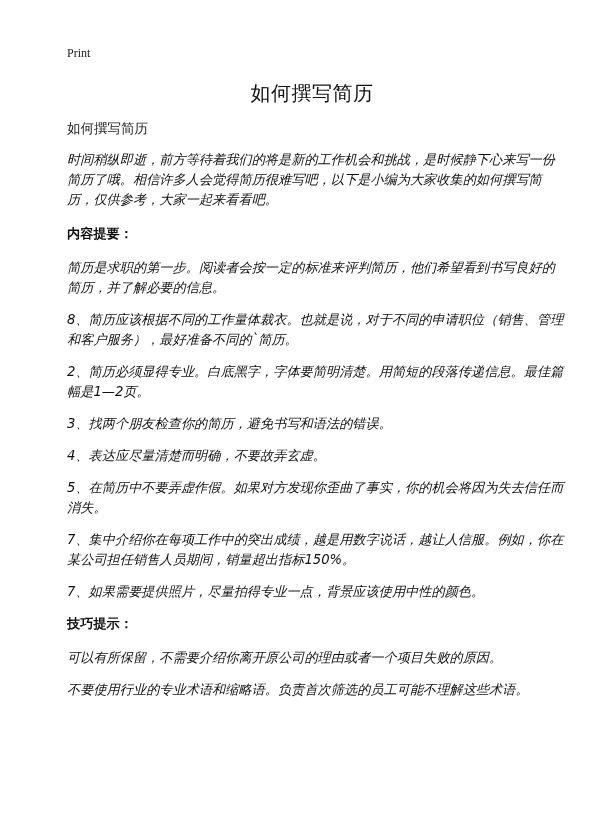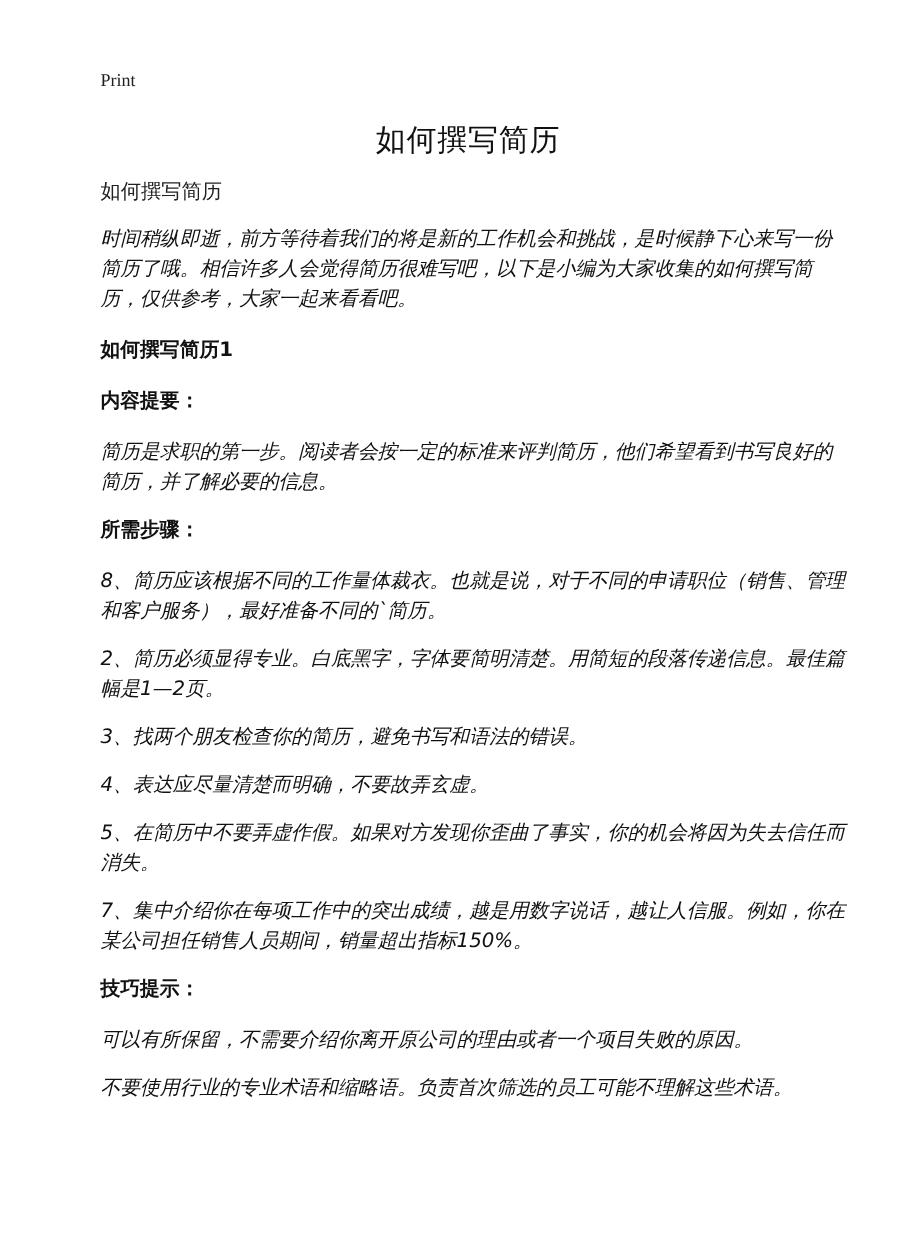--- a/index.html
+++ b/index.html
@@ -66,31 +66,30 @@
 <body>
 
 <div class="page">
   <div class="print-label">Print</div>
   <div class="doc-title">如何撰写简历</div>
 
   <div class="content">
     <div class="subtitle">如何撰写简历</div>
     <p class="intro">时间稍纵即逝，前方等待着我们的将是新的工作机会和挑战，是时候静下心来写一份简历了哦。相信许多人会觉得简历很难写吧，以下是小编为大家收集的如何撰写简历，仅供参考，大家一起来看看吧。</p>
 
-    <div class="heading">如何撰写简历1</div>
 
     <div class="heading">内容提要：</div>
     <p>简历是求职的第一步。阅读者会按一定的标准来评判简历，他们希望看到书写良好的简历，并了解必要的信息。</p>
 
-    <div class="heading">所需步骤：</div>
     <p>8、简历应该根据不同的工作量体裁衣。也就是说，对于不同的申请职位（销售、管理和客户服务），最好准备不同的`简历。</p>
     <p>2、简历必须显得专业。白底黑字，字体要简明清楚。用简短的段落传递信息。最佳篇幅是1—2页。</p>
     <p>3、找两个朋友检查你的简历，避免书写和语法的错误。</p>
     <p>4、表达应尽量清楚而明确，不要故弄玄虚。</p>
     <p>5、在简历中不要弄虚作假。如果对方发现你歪曲了事实，你的机会将因为失去信任而消失。</p>
     <p>7、集中介绍你在每项工作中的突出成绩，越是用数字说话，越让人信服。例如，你在某公司担任销售人员期间，销量超出指标150%。</p>
+    <p>7、如果需要提供照片，尽量拍得专业一点，背景应该使用中性的颜色。</p>
 
     <div class="heading">技巧提示：</div>
     <p>可以有所保留，不需要介绍你离开原公司的理由或者一个项目失败的原因。</p>
 
     <p>不要使用行业的专业术语和缩略语。负责首次筛选的员工可能不理解这些术语。</p>
   </div>
 </div>
 
 </body></html>

